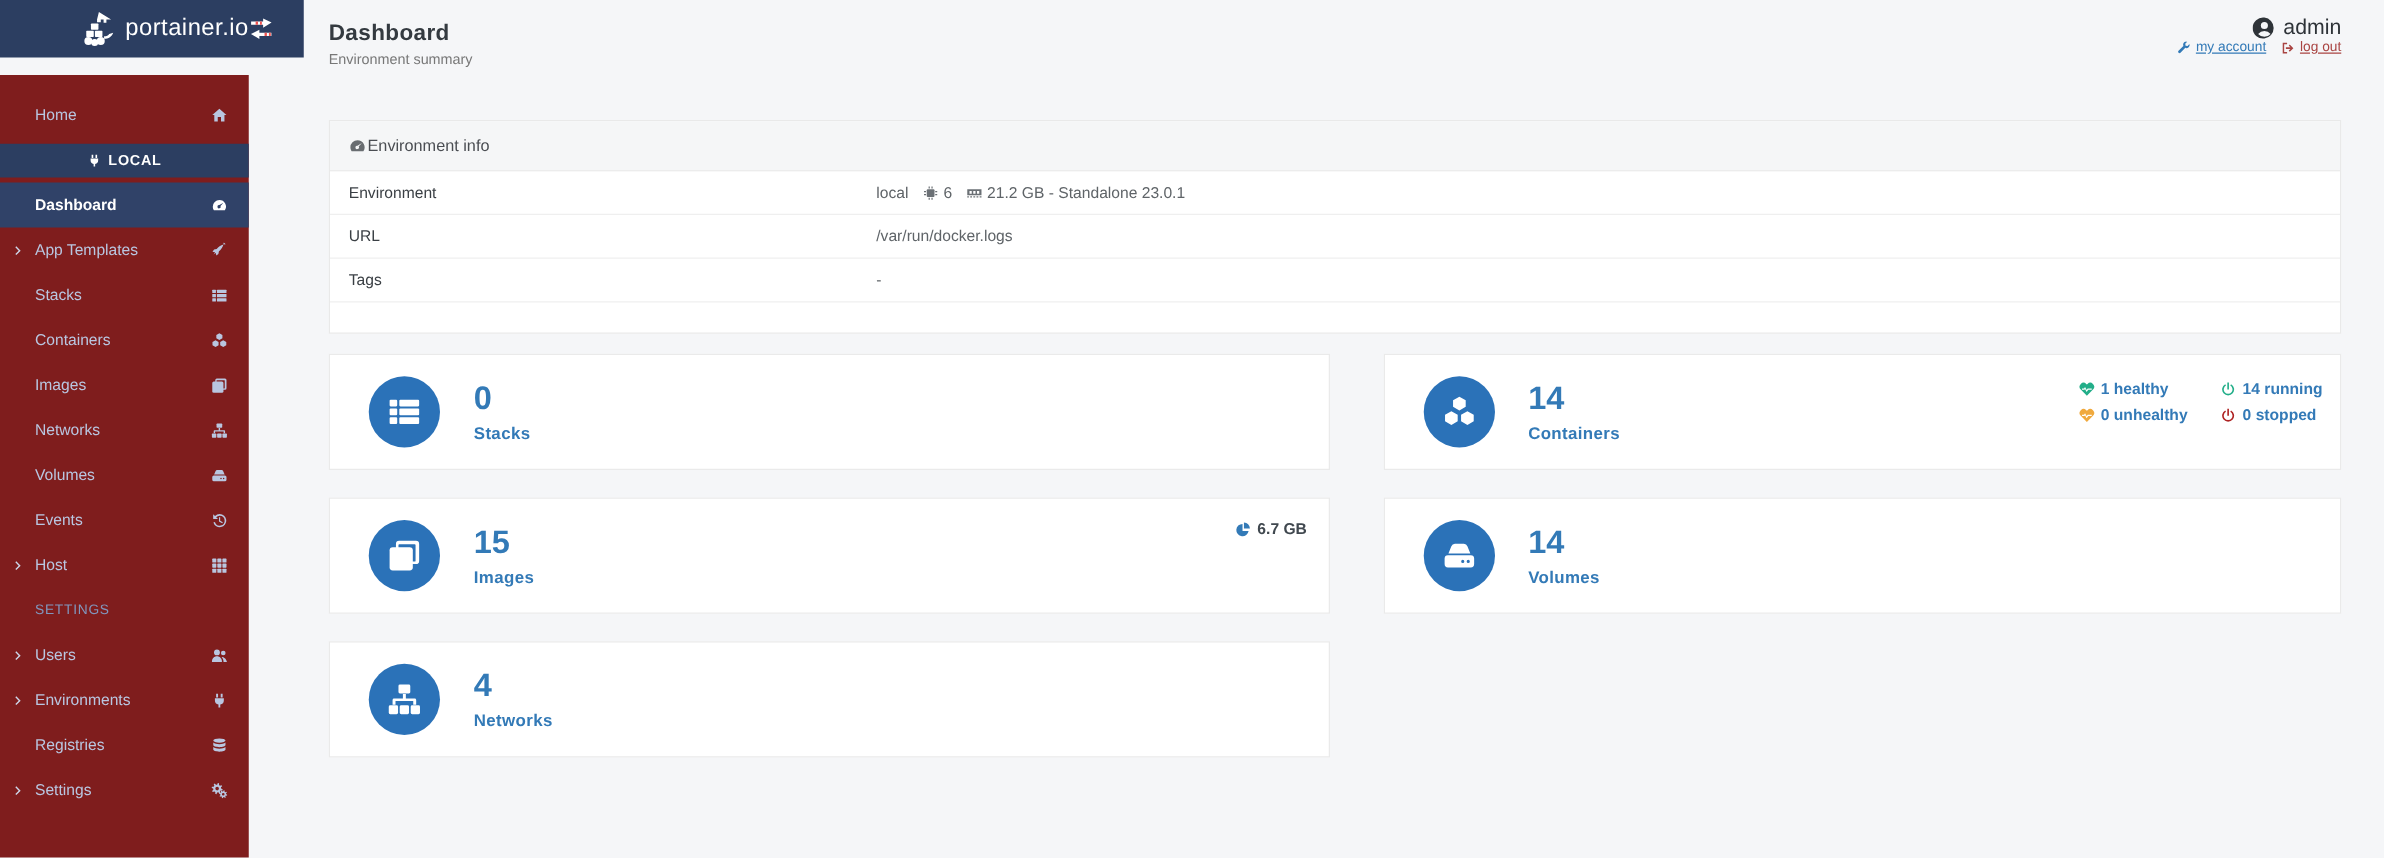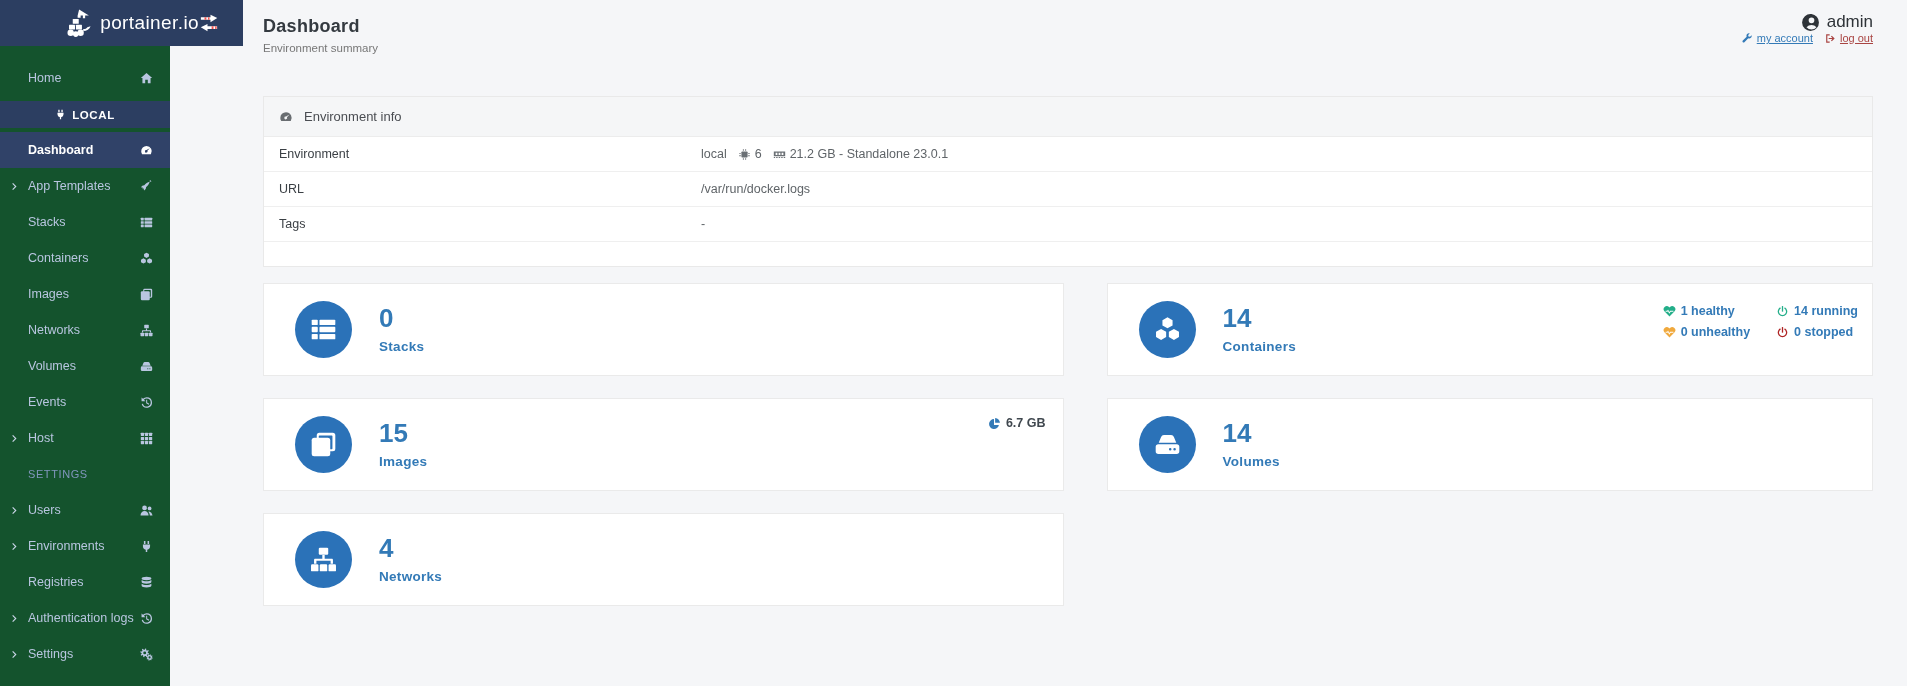--- a/index.html
+++ b/index.html
@@ -10,21 +10,21 @@
   
   .topbar{position:absolute;left:0;top:0;width:243px;height:46px;background:#2c3e61;
     display:flex;align-items:center;justify-content:flex-end;padding:0 24px 0 12px;
     box-sizing:border-box;z-index:3}
   .brand{display:flex;align-items:center;cursor:pointer}
   .brand-logo{width:30px;height:30px;color:#fff;margin-right:7px}
   .brand-text{color:#fff;font-size:19px;font-weight:400;letter-spacing:.4px}
   .exch{width:20px;height:20px;cursor:pointer}
 
   
-  .sidebar{position:absolute;left:0;top:46px;bottom:0;width:170px;background:#14532d;
+  .sidebar{position:absolute;left:0;top:60px;bottom:0;width:199px;background:#7f1d1d;
     padding-top:14px;box-sizing:border-box;z-index:2}
   .nav-item{height:36px;display:flex;align-items:center;position:relative;
     padding:0 20px 0 28px;color:#b9c6e0;font-size:12.5px;cursor:pointer;box-sizing:border-box}
   .nav-item.active{background:#304268;color:#fff;font-weight:bold}
   .nav-ic{position:absolute;right:17px;width:13px;height:13px}
   .chev{position:absolute;left:10px;width:9px;height:9px;color:#cdd7ea}
   .local-row{height:27px;margin:5px 0 4px 0;background:#2c3e61;color:#fff;
     display:flex;align-items:center;justify-content:center;gap:6px;
     font-size:11.5px;font-weight:bold;letter-spacing:.6px}
   .local-ic{width:11px;height:11px;color:#fff}
@@ -42,21 +42,21 @@
   .user-ic{width:19px;height:19px;color:#2e3338}
   .user-links{margin-top:0;display:flex;justify-content:flex-end;align-items:center;
     gap:12px;font-size:11px}
   .user-link{display:flex;align-items:center;gap:4px;text-decoration:underline;cursor:pointer}
   .link-ic{width:11px;height:11px}
   .acct{color:#337ab7}.acct .link-ic{color:#337ab7}
   .lout{color:#a94442}.lout .link-ic{color:#a94442}
 
   
   .panel{margin:42px 34px 0 64px;background:#fff;border:1px solid #e9e9e9}
-  .panel-heading{display:flex;align-items:flex-end;gap:11px;padding:12px 15px;
+  .panel-heading{display:flex;align-items:flex-end;gap:1px;padding:12px 15px;
     background:#f5f6f7;border-bottom:1px solid #ececec;font-size:13px;color:#4a4d52}
   .heading-ic{width:14px;height:14px;color:#696d71}
   .panel-body{padding-bottom:24px}
   .info-row{display:flex;align-items:center;padding:10px 15px;border-bottom:1px solid #efefef;
     font-size:12.5px}
   .info-label{width:422px;color:#3a3f44}
   .info-value{color:#5f6468;display:flex;align-items:center}
   .val-ic{width:13px;height:13px;color:#6b7075;margin:0 4px 0 9px}
   .val-text{margin-right:2px}
 
@@ -280,34 +280,20 @@
             <path d="M2 9.4c1.3 1 3.5 1.6 6 1.6s4.7-.6 6-1.6v2.5c0 1.2-2.7 2.1-6 2.1s-6-.9-6-2.1z"></path>
           </svg>
         </span>
   </div>
   <div class="nav-item">
     <span class="icon chev">
           <svg viewBox="0 0 16 16" fill="currentColor">
             <path d="M5.4 1.8 11.6 8l-6.2 6.2L4 12.8 8.8 8 4 3.2z"></path>
           </svg>
         </span>
-    <span class="nav-label">Authentication logs</span>
-    <span class="icon nav-ic">
-          <svg viewBox="0 0 16 16" fill="currentColor">
-            <path d="M8.3 1.5a6.5 6.5 0 1 1-6.2 8.4l1.5-.5A4.9 4.9 0 1 0 8.3 3.1a4.9 4.9 0 0 0-3.5 1.5L6.7 6.5H1.9V1.7l1.8 1.8a6.5 6.5 0 0 1 4.6-2z"></path>
-            <path d="M7.6 4.6h1.2v3.5l2.6 1.5-.6 1.1-3.2-1.9z"></path>
-          </svg>
-        </span>
-  </div>
-  <div class="nav-item">
-    <span class="icon chev">
-          <svg viewBox="0 0 16 16" fill="currentColor">
-            <path d="M5.4 1.8 11.6 8l-6.2 6.2L4 12.8 8.8 8 4 3.2z"></path>
-          </svg>
-        </span>
     <span class="nav-label">Settings</span>
     <span class="icon nav-ic">
           <svg viewBox="0 0 16 16" fill="currentColor">
             <path fill-rule="evenodd" d="M9.70 6.00L11.26 6.65L10.96 7.90L9.27 7.77L8.56 8.76L9.21 10.32L8.10 10.99L7.01 9.71L5.80 9.90L5.15 11.46L3.90 11.16L4.03 9.47L3.04 8.76L1.48 9.41L0.81 8.30L2.09 7.21L1.90 6.00L0.34 5.35L0.64 4.10L2.33 4.23L3.04 3.24L2.39 1.68L3.50 1.01L4.59 2.29L5.80 2.10L6.45 0.54L7.70 0.84L7.57 2.53L8.56 3.24L10.12 2.59L10.79 3.70L9.51 4.79ZM7.6 6A1.8 1.8 0 1 0 4 6A1.8 1.8 0 1 0 7.6 6Z"></path>
             <path fill-rule="evenodd" d="M14.70 11.60L15.77 12.07L15.55 12.98L14.38 12.92L13.85 13.65L14.28 14.74L13.47 15.23L12.70 14.36L11.80 14.50L11.33 15.57L10.42 15.35L10.48 14.18L9.75 13.65L8.66 14.08L8.17 13.27L9.04 12.50L8.90 11.60L7.83 11.13L8.05 10.22L9.22 10.28L9.75 9.55L9.32 8.46L10.13 7.97L10.90 8.84L11.80 8.70L12.27 7.63L13.18 7.85L13.12 9.02L13.85 9.55L14.94 9.12L15.43 9.93L14.56 10.70ZM13.100000000000001 11.6A1.3 1.3 0 1 0 10.5 11.6A1.3 1.3 0 1 0 13.100000000000001 11.6Z"></path>
           </svg>
         </span>
   </div>
     </div>
 </nav>

